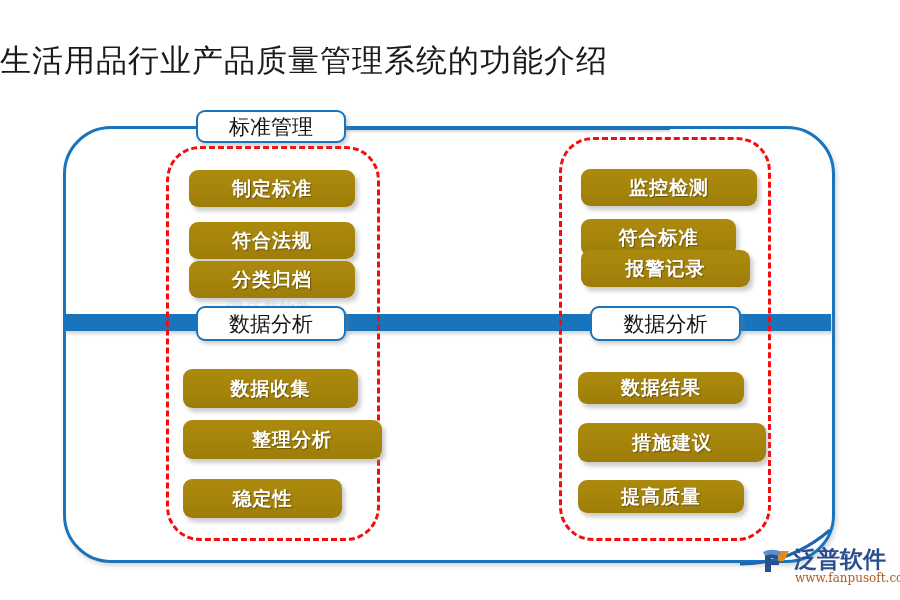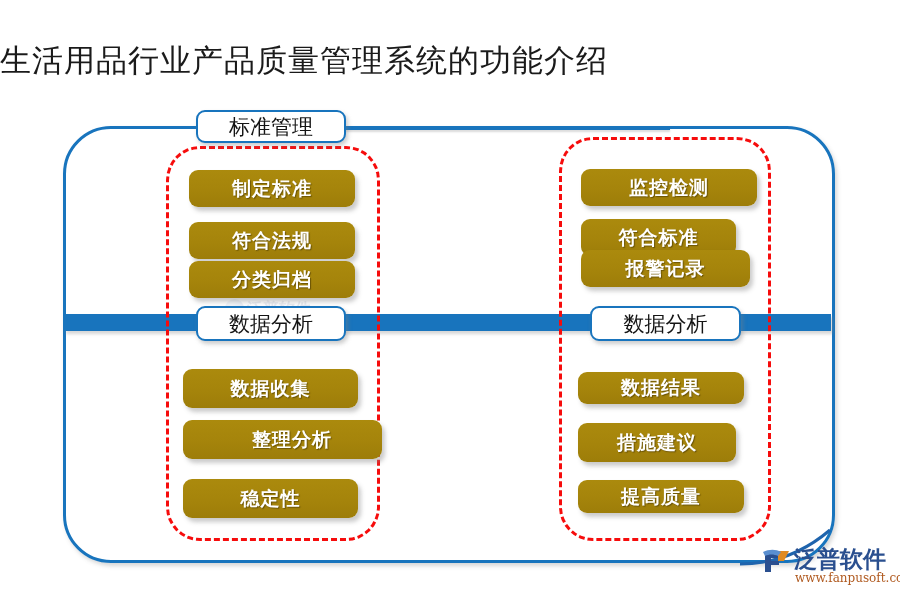--- a/index.html
+++ b/index.html
@@ -100,27 +100,27 @@
     text-shadow:1px 1px 1px rgba(60,45,0,0.55);
     box-shadow:3px 4px 4px rgba(140,140,140,0.45);
     white-space:nowrap;
   }
   
   .g-l1{left:189px;top:170px;width:166px;height:37px;}
   .g-l2{left:189px;top:222px;width:166px;height:37px;}
   .g-l3{left:189px;top:261px;width:166px;height:37px;}
   .g-l4{left:183px;top:369px;width:175px;height:39px;}
   .g-l5{left:183px;top:420px;width:199px;height:39px;padding-left:19px;}
-  .g-l6{left:183px;top:479px;width:175px;height:39px;}
+  .g-l6{left:183px;top:479px;width:159px;height:39px;}
   
   .g-r1{left:581px;top:169px;width:176px;height:37px;}
   .g-r2{left:581px;top:219px;width:155px;height:37px;}
   .g-r3{left:581px;top:250px;width:169px;height:37px;}
   .g-r4{left:578px;top:372px;width:166px;height:32px;}
-  .g-r5{left:578px;top:423px;width:158px;height:39px;}
+  .g-r5{left:578px;top:423px;width:188px;height:39px;}
   .g-r6{left:578px;top:480px;width:166px;height:33px;}
 
   
   .watermark{
     position:absolute;
     left:225px;top:296px;
     width:125px;height:26px;
     opacity:0.22;
     display:flex;align-items:center;
     pointer-events:none;

